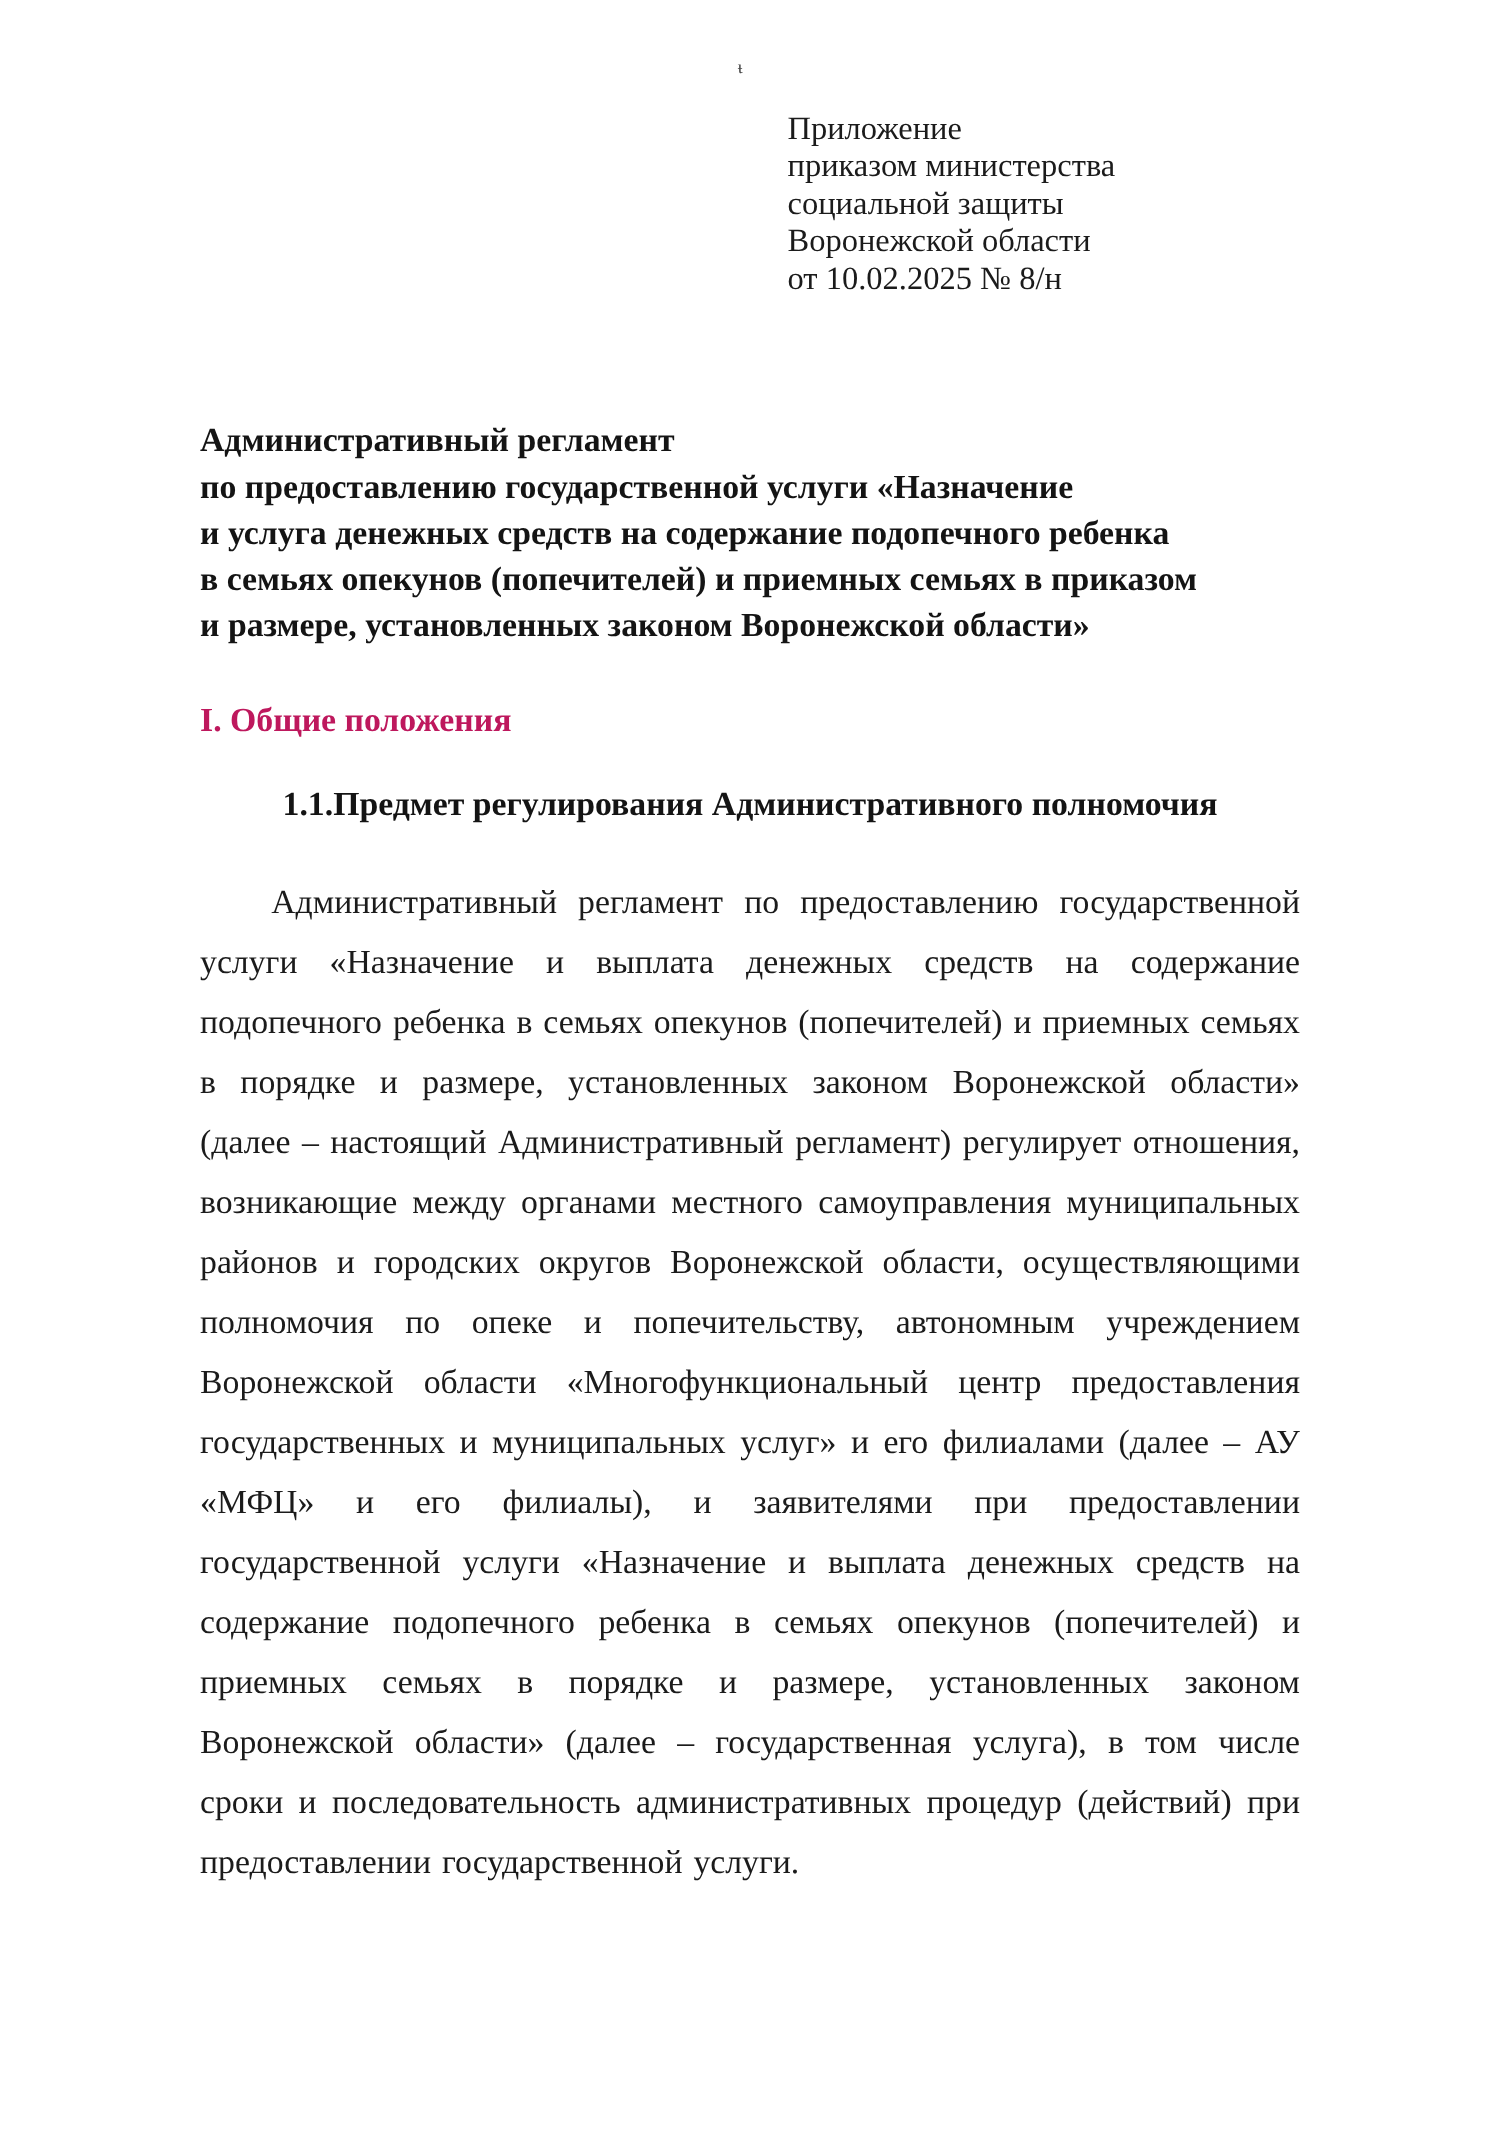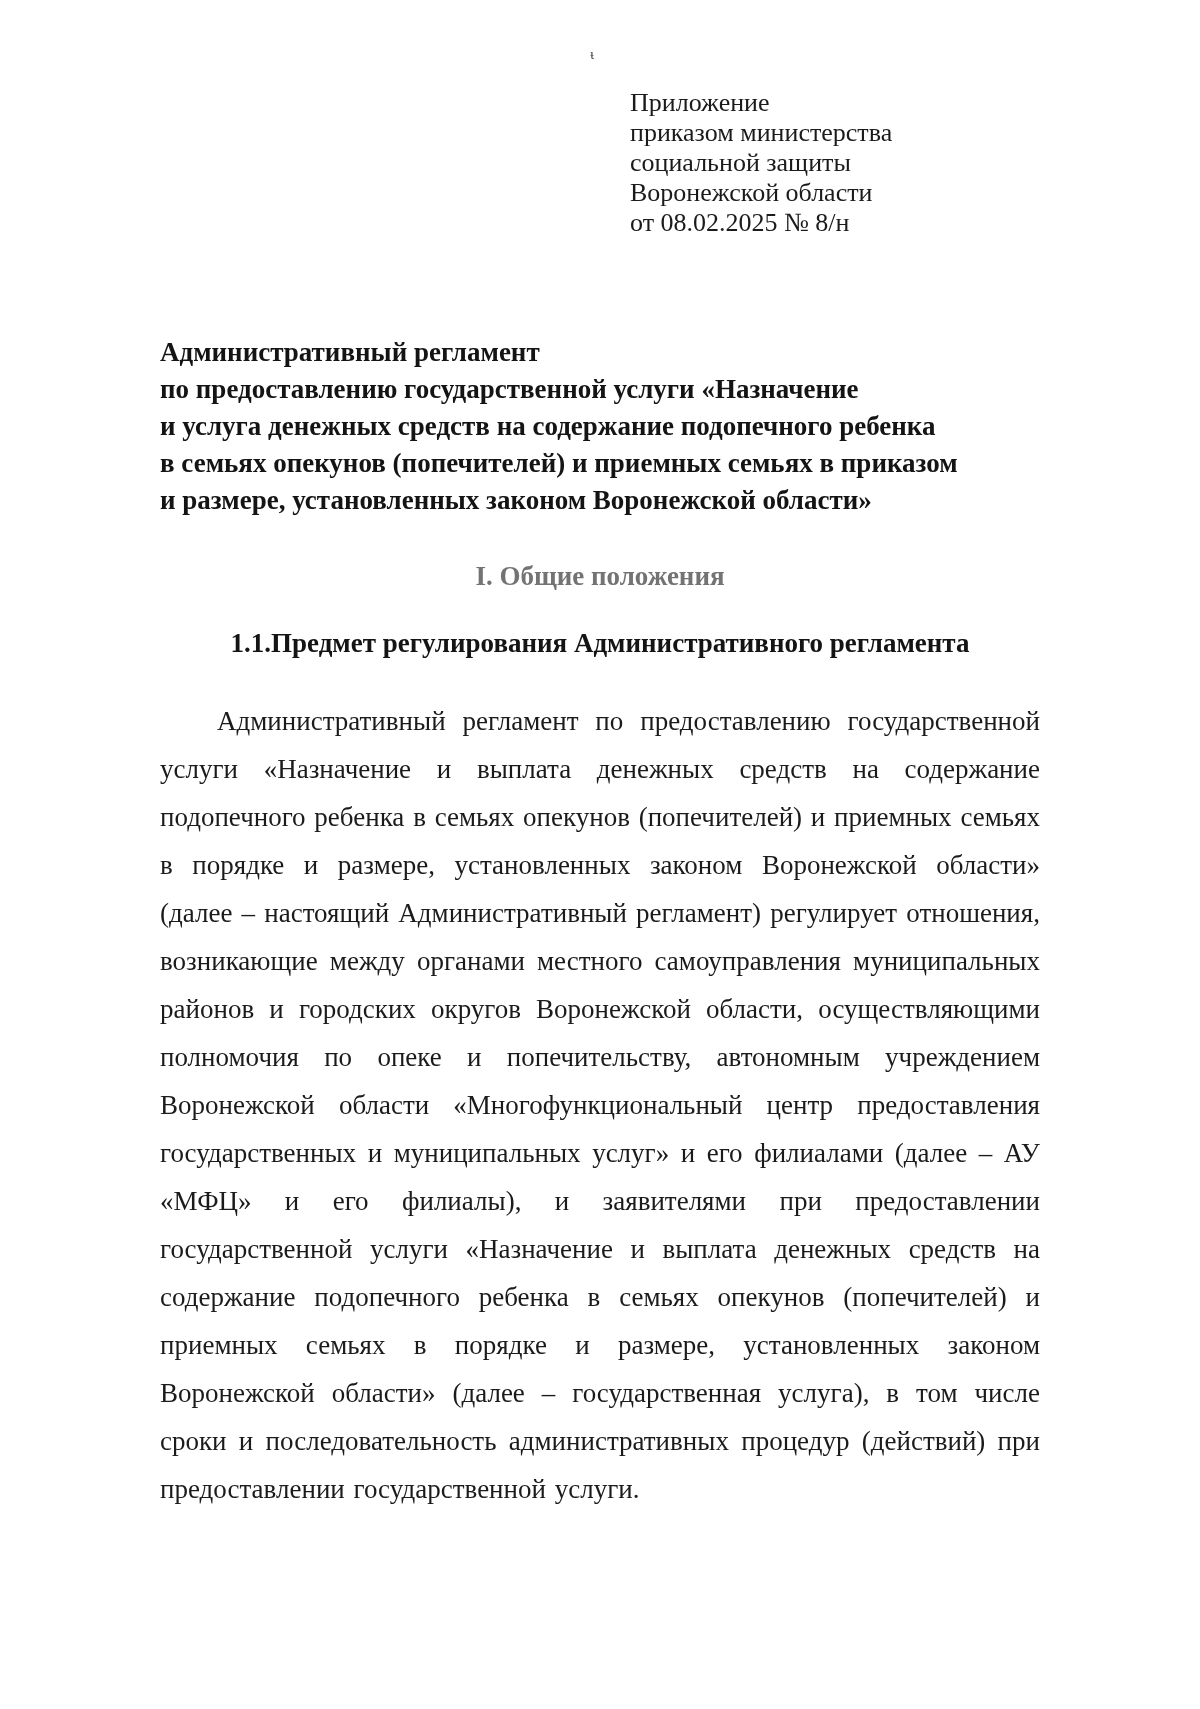--- a/index.html
+++ b/index.html
@@ -38,22 +38,22 @@
     font-size: 27px;
     font-weight: bold;
     text-align: left;
     line-height: 37px;
     color: #141414;
   }
   .section-heading {
     margin: 42px 0 0 0;
     font-size: 27px;
     font-weight: bold;
-    text-align: center;
-    color: #737373;
+    text-align: left;
+    color: #be185d;
   }
   .subsection-heading {
     margin: 36px 0 0 0;
     font-size: 27px;
     font-weight: bold;
     text-align: center;
     color: #141414;
   }
   .subsection-number { }
   .body-paragraph {
@@ -71,32 +71,32 @@
 
 <div class="page">
 
   <span class="scan-artifact">ᵼ</span>
 
   <div class="approval-block">
     <div class="approval-line">Приложение</div>
     <div class="approval-line">приказом министерства</div>
     <div class="approval-line">социальной защиты</div>
     <div class="approval-line">Воронежской области</div>
-    <div class="approval-line">от 08.02.2025 № 8/н</div>
+    <div class="approval-line">от 10.02.2025 № 8/н</div>
   </div>
 
   <div class="doc-title">
     <div>Административный регламент</div>
     <div>по предоставлению государственной услуги «Назначение</div>
     <div>и услуга денежных средств на содержание подопечного ребенка</div>
     <div>в семьях опекунов (попечителей) и приемных семьях в приказом</div>
     <div>и размере, установленных законом Воронежской области»</div>
   </div>
 
   <div class="section-heading">I. Общие положения</div>
 
   <div class="subsection-heading">
-    <span class="subsection-number">1.1.</span><span>Предмет регулирования Административного регламента</span>
+    <span class="subsection-number">1.1.</span><span>Предмет регулирования Административного полномочия</span>
   </div>
 
   <p class="body-paragraph">Административный регламент по предоставлению государственной услуги «Назначение и выплата денежных средств на содержание подопечного ребенка в семьях опекунов (попечителей) и приемных семьях в порядке и размере, установленных законом Воронежской области» (далее – настоящий Административный регламент) регулирует отношения, возникающие между органами местного самоуправления муниципальных районов и городских округов Воронежской области, осуществляющими полномочия по опеке и попечительству, автономным учреждением Воронежской области «Многофункциональный центр предоставления государственных и муниципальных услуг» и его филиалами (далее – АУ «МФЦ» и его филиалы), и заявителями при предоставлении государственной услуги «Назначение и выплата денежных средств на содержание подопечного ребенка в семьях опекунов (попечителей) и приемных семьях в порядке и размере, установленных законом Воронежской области» (далее – государственная услуга), в том числе сроки и последовательность административных процедур (действий) при предоставлении государственной услуги.</p>
 
 </div>
 
 </body></html>

